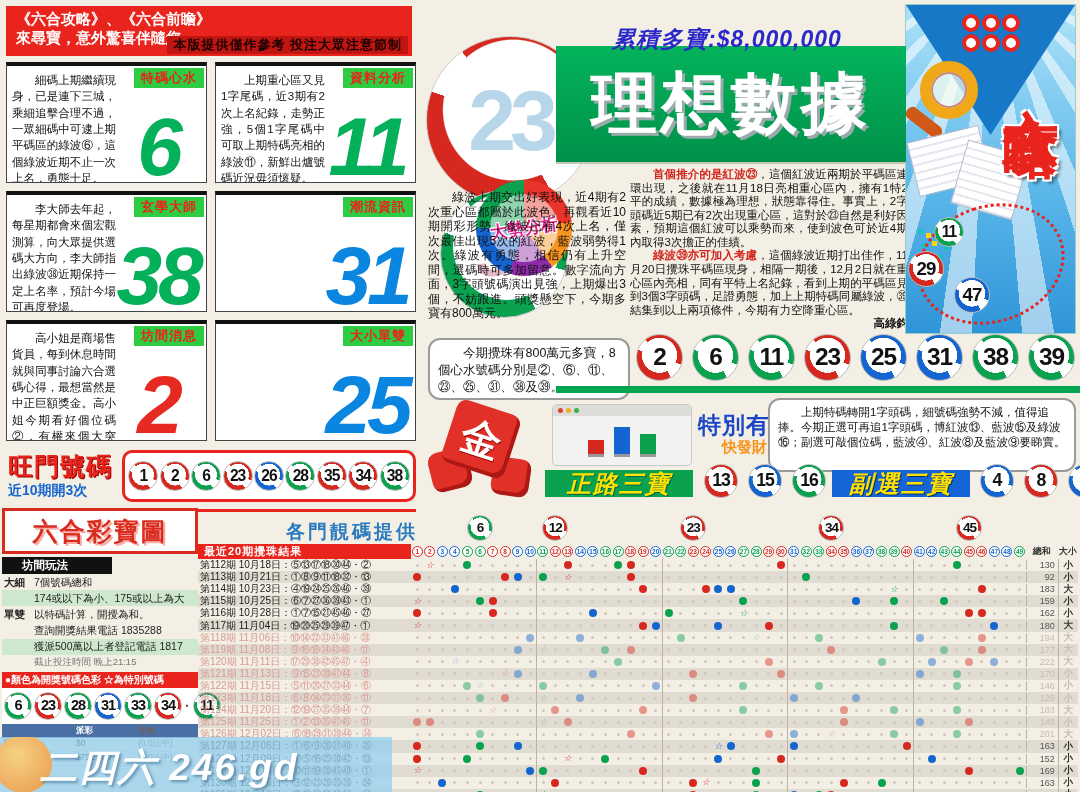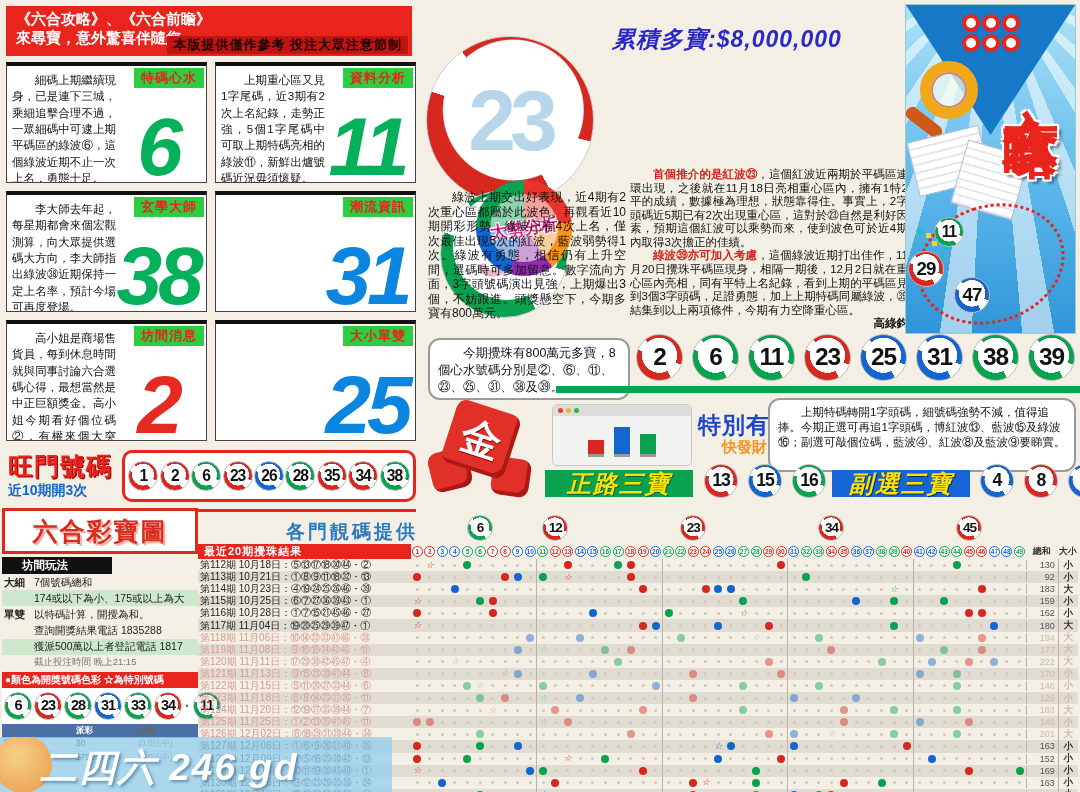--- a/index.html
+++ b/index.html
@@ -238,20 +238,23 @@
       </div>
     <div class="bigball" style="left:22px;top:168px;width:128px;height:128px;--c:#0aa14f;">
         <b style="font-size:62px;color:#e3b9c6;">30</b>
       </div>
     <div class="badge">
         <i>大勢分析</i>
       </div>
   </div>
 
   <div class="jackpot">累積多寶:$8,000,000</div>
+  <div class="maintitle">
+      <span>理想數據</span>
+    </div>
 
   <div class="art-left">綠波上期交出好表現，近4期有2次重心區都屬於此波色。再觀看近10期開彩形勢，綠波已有4次上名，僅次最佳出現5次的紅波，藍波弱勢得1次。綠波有勇態，相信仍有上升空間，選碼時可多加留意。數字流向方面，3字頭號碼演出見強，上期爆出3個，不妨跟進。頭獎懸空下，今期多寶有800萬元。</div>
   <div class="art-right">
     <p><span class="lead">首個推介的是紅波㉓</span><span>，這個紅波近兩期於平碼區連環出現，之後就在11月18日亮相重心區內，擁有1特2平的成績，數據極為理想，狀態靠得住。事實上，2字頭碼近5期已有2次出現重心區，這對於㉓自然是利好因素，預期這個紅波可以乘勢而來，使到波色可於近4期內取得3次擔正的佳績。</span></p>
     <p><span class="lead">綠波㊴亦可加入考慮</span><span>，這個綠波近期打出佳作，11月20日攪珠平碼區現身，相隔一期後，12月2日就在重心區內亮相，同有平特上名紀錄，看到上期的平碼區見到3個3字頭碼，足證勇態，加上上期特碼同屬綠波，㊴結集到以上兩項條件，今期有力空降重心區。</span></p>
     <span class="author">高綠鈞</span>
   </div>
 
   <div class="picksbox">今期攪珠有800萬元多寶，8個心水號碼分別是②、⑥、⑪、㉓、㉕、㉛、㊳及㊴。</div>
   <div class="pickballs" id="pickBalls">

